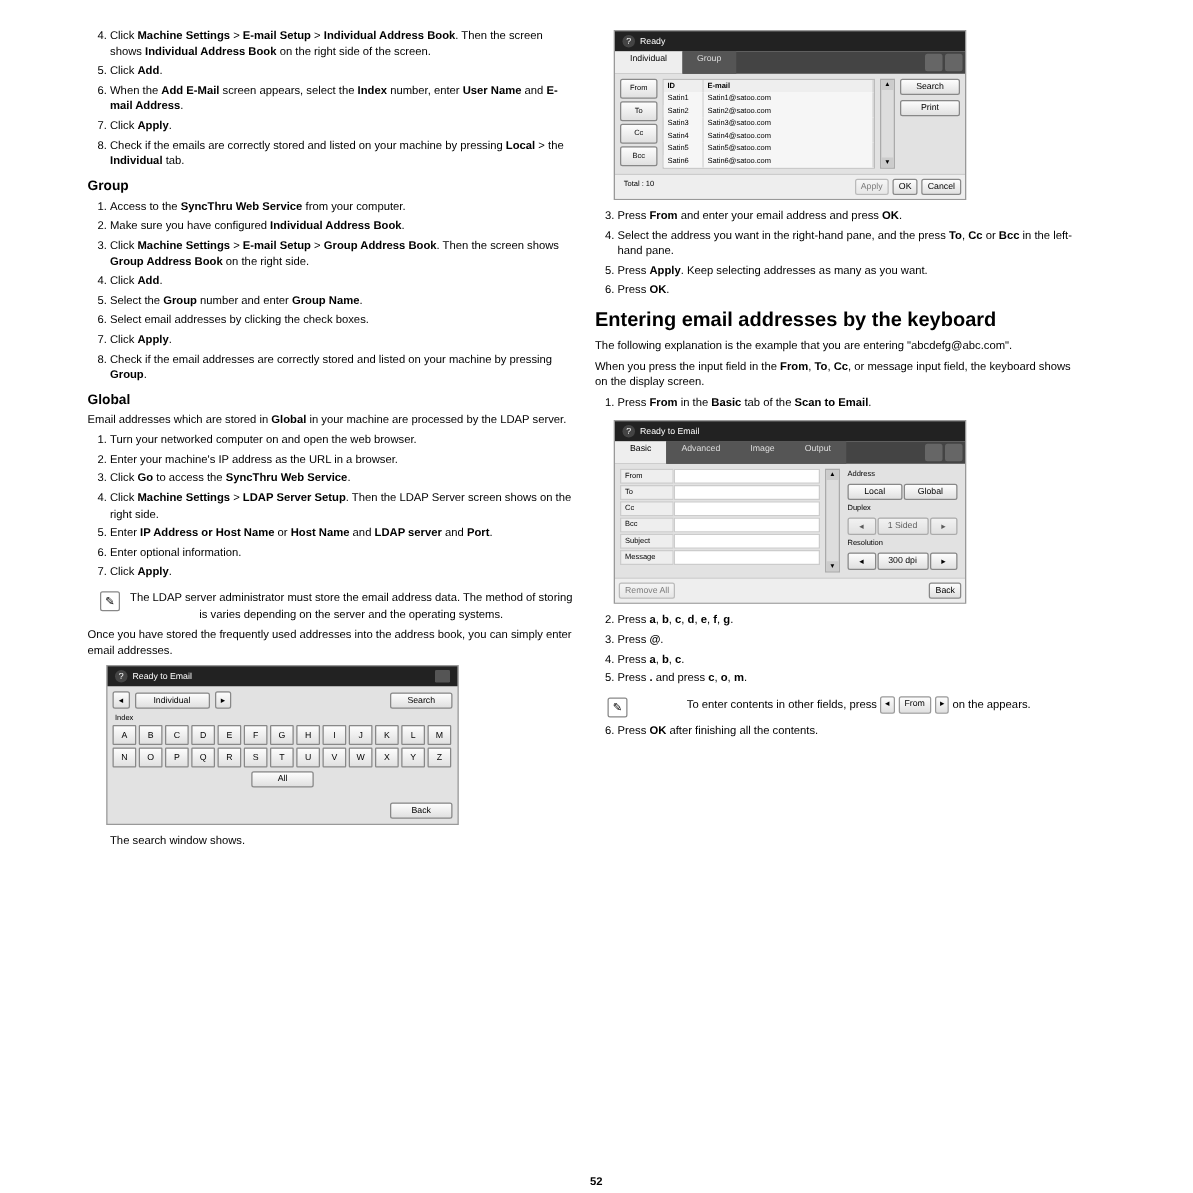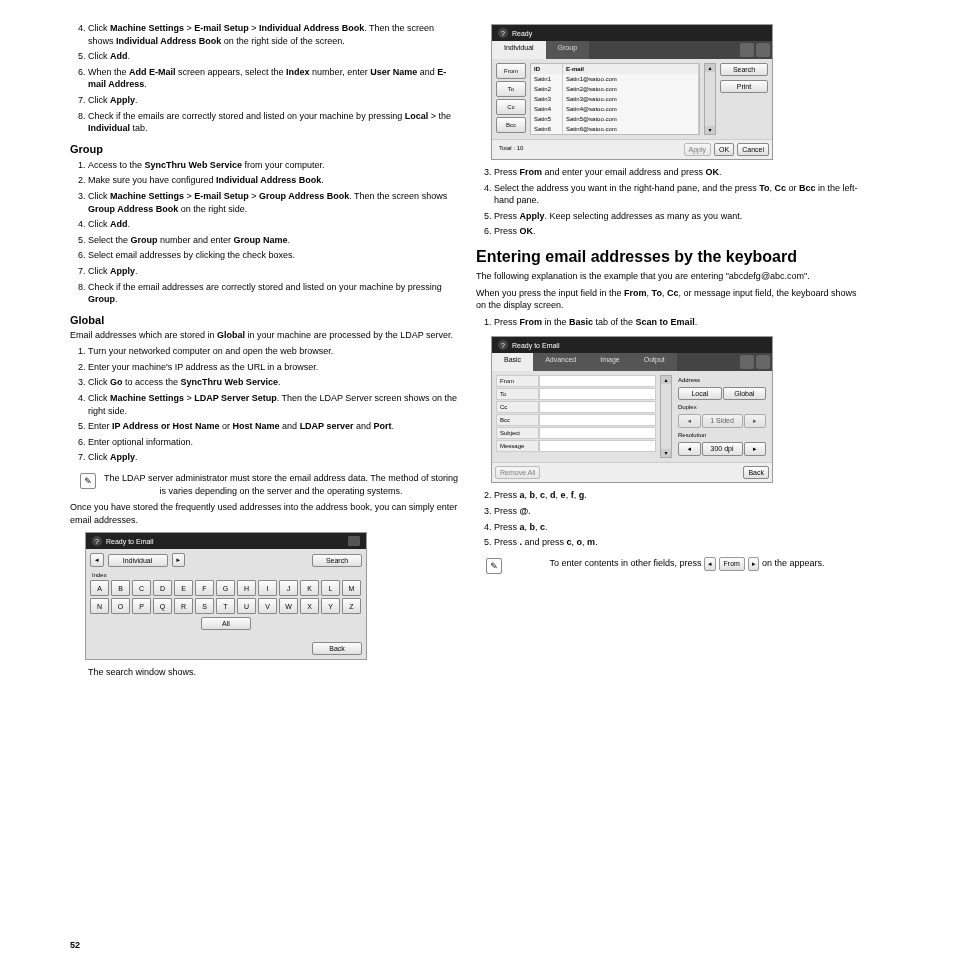--- a/index.html
+++ b/index.html
@@ -203,21 +203,21 @@
     vertical-align: middle;
   }
   .mini {
     background: linear-gradient(#fdfdfd,#e0e0e0);
     border: 1px solid #999;
     border-radius: 2px;
     font-size: 7px;
     padding: 1px 4px;
   }
   .mini.arrow { padding: 1px 3px; }
-  .pgnum { text-align: left; font-weight: bold; font-size: 9px; padding: 4px 0; }
+  .pgnum { text-align: center; font-weight: bold; font-size: 9px; padding: 4px 0; }
   .ml { margin-left: 18px; display:block; }
 </style>
 </head>
 <body>
 
 <div class="page">
  <div class="cols">
 
   <div class="col">
    <ol start="4">
@@ -489,16 +489,19 @@
      <div class="note-text">
        <span>To enter contents in other fields, press </span>
        <span class="inline-btn">
          <span class="mini arrow">◂</span>
          <span class="mini">From</span>
          <span class="mini arrow">▸</span>
        </span>
        <span> on the appears.</span>
      </div>
    </div>
+   <ol start="6">
+     <li><span>Press </span><span class="b">OK</span><span> after finishing all the contents.</span></li>
+   </ol>
   </div>
  </div>
  <div class="pgnum">52</div>
 </div>
 
 </body></html>

